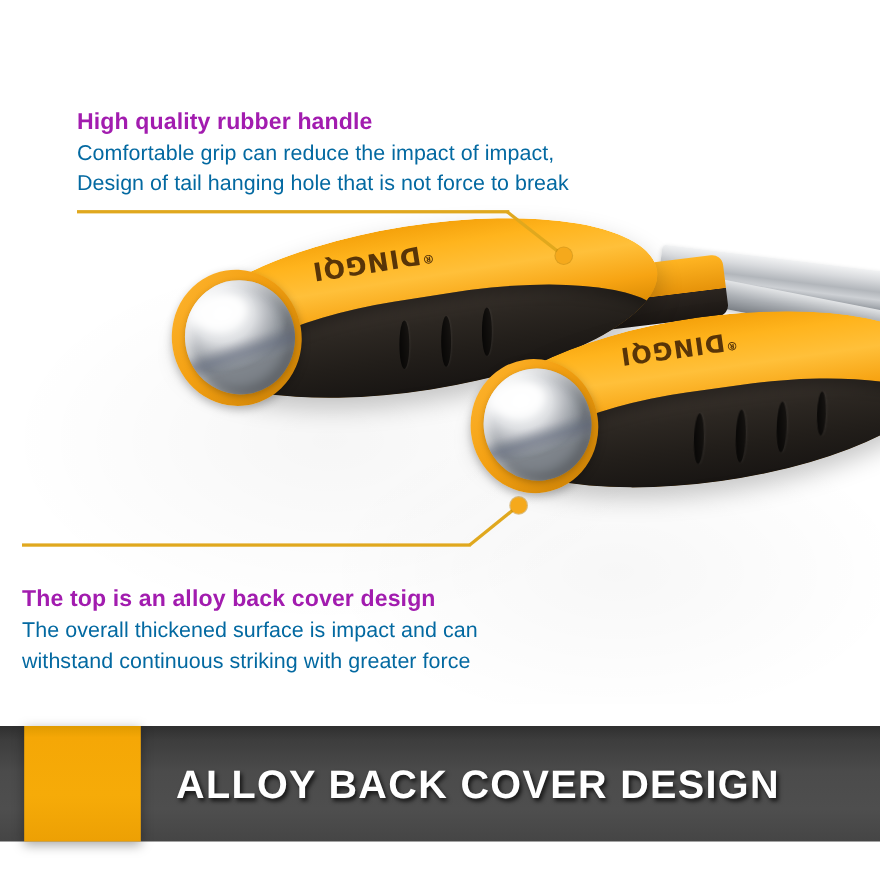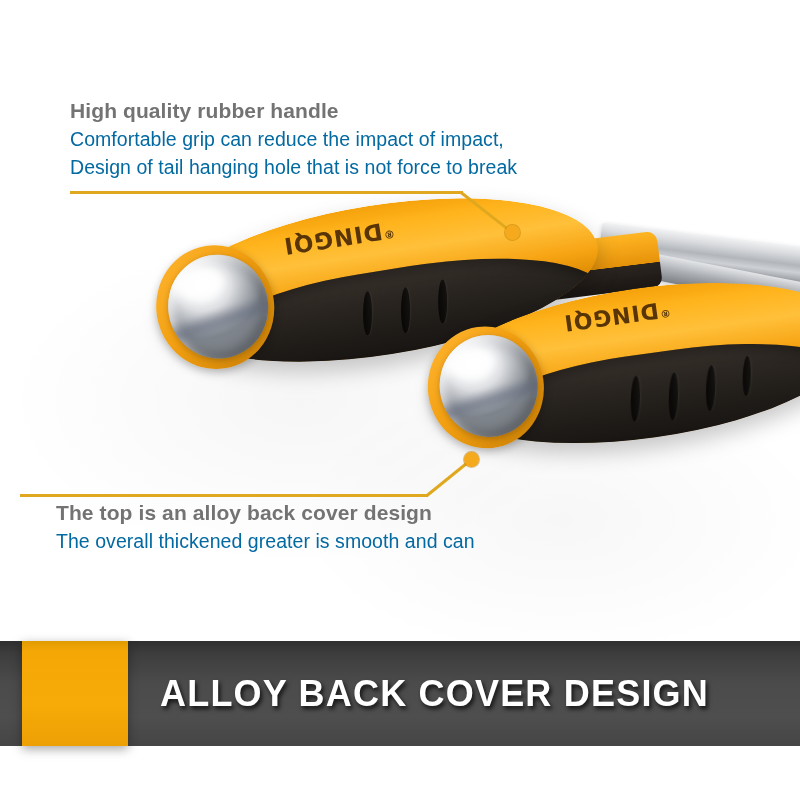--- a/index.html
+++ b/index.html
@@ -187,39 +187,39 @@
     border-radius: 50%;
     background: #f5a91c;
     box-shadow: 0 0 0 1px rgba(190,130,10,0.5);
   }
 
   
   .txt-block { position: absolute; color: #1f1f1f; }
   .txt-head {
     font-size: 21px;
     font-weight: bold;
-    color: #737373;
+    color: #a21caf;
     letter-spacing: 0.1px;
     line-height: 1.25;
     margin: 0 0 2px 0;
   }
   .txt-line {
     font-size: 19.5px;
     color: #0369a1;
     line-height: 1.42;
     letter-spacing: 0.05px;
   }
 
   #block-top { left: 70px; top: 98px; }
-  #block-bottom { left: 20px; top: 500px; margin-left: 36px; }
+  #block-bottom { left: 20px; top: 532px; }
 
   
   #banner {
     position: absolute;
-    left: 0; top: 641px;
+    left: 0; top: 660px;
     width: 800px; height: 105px;
     background:
       linear-gradient(to bottom, #2f2f2f 0%, #3d3d3d 12%, #4b4b4b 40%, #4e4e4e 72%, #454545 100%);
   }
   #banner-accent {
     position: absolute;
     left: 22px; top: 0;
     width: 106px; height: 105px;
     background: linear-gradient(to bottom, #e09b00 0%, #f5a706 10%, #f6ab08 60%, #eda004 100%);
     box-shadow: 0 3px 10px rgba(0,0,0,0.35);
@@ -301,21 +301,22 @@
     <div class="callout-dot" style="left:464px; top:452px;"></div>
 
     <div class="txt-block" id="block-top">
       <div class="txt-head">High quality rubber handle</div>
       <div class="txt-line">Comfortable grip can reduce the impact of impact,</div>
       <div class="txt-line">Design of tail hanging hole that is not force to break</div>
     </div>
 
     <div class="txt-block" id="block-bottom">
       <div class="txt-head">The top is an alloy back cover design</div>
-      <div class="txt-line">The overall thickened greater is smooth and can</div>
+      <div class="txt-line">The overall thickened surface is impact and can</div>
+      <div class="txt-line">withstand continuous striking with greater force</div>
     </div>
   </div>
 
   <div id="banner">
     <div id="banner-accent"></div>
     <div id="banner-title">ALLOY BACK COVER DESIGN</div>
   </div>
 
 </div>
 

